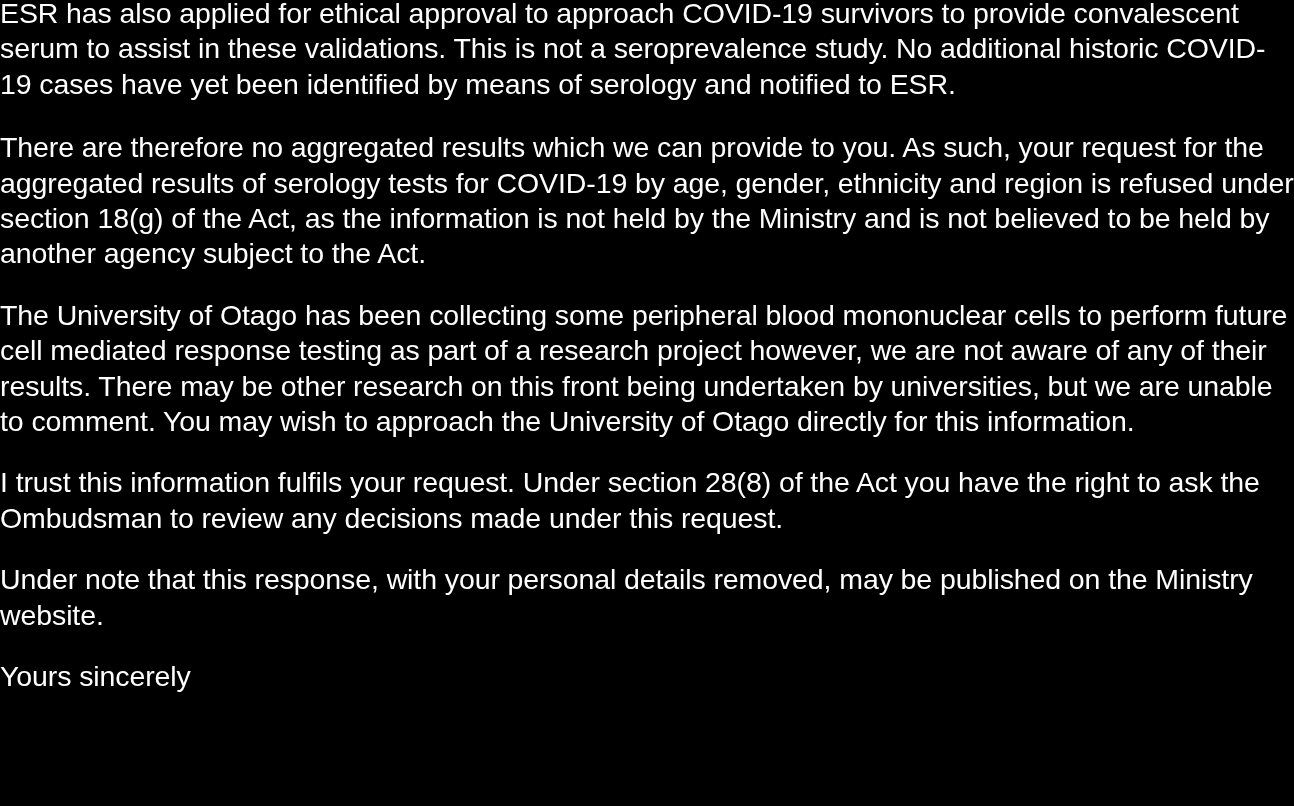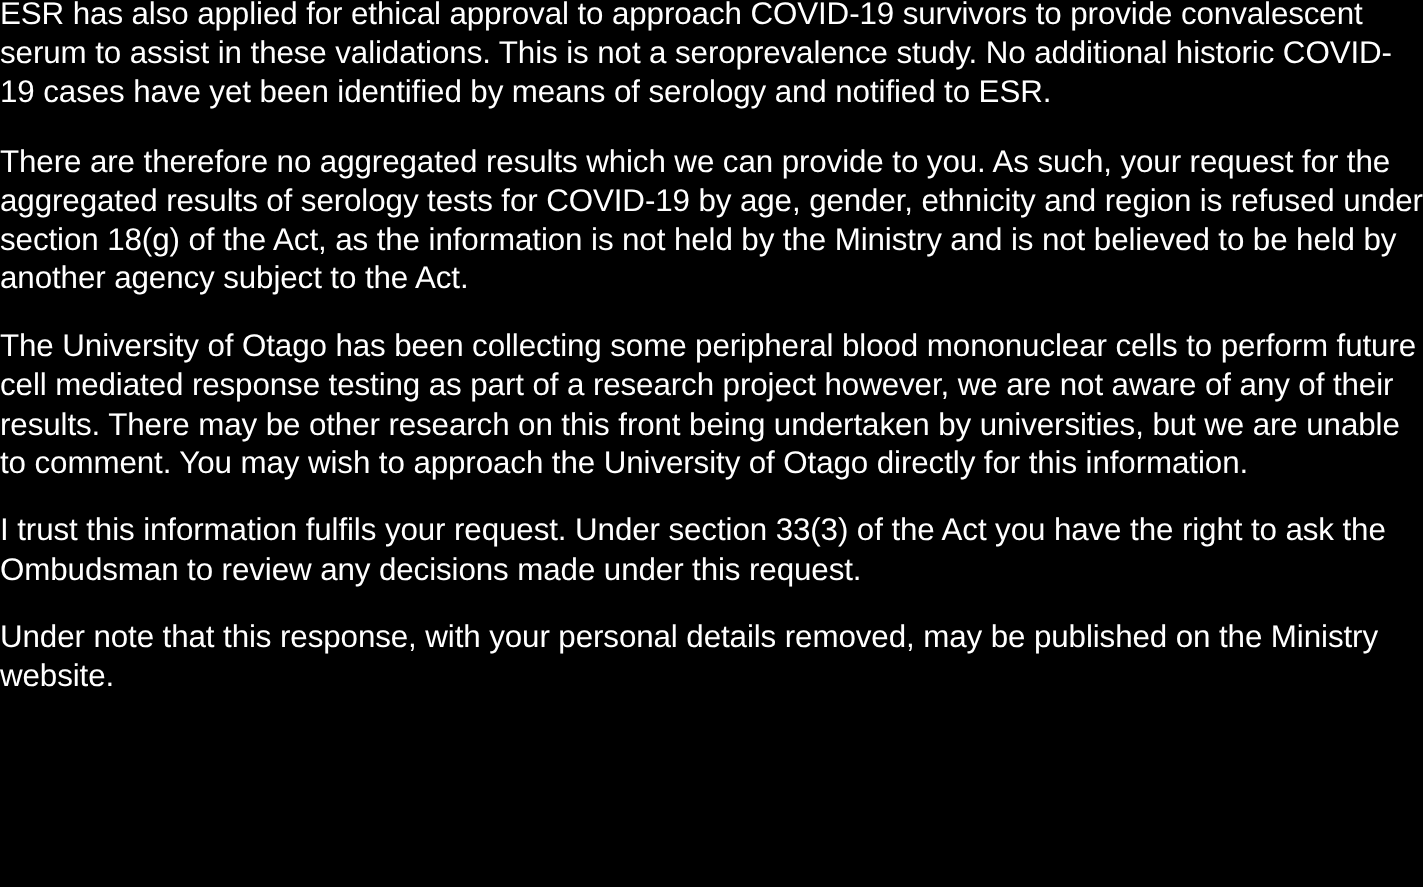--- a/index.html
+++ b/index.html
@@ -51,22 +51,23 @@
   <div class="gap"></div>
 
   <p class="para">There are therefore no aggregated results which we can provide to you. As such, your request for the aggregated results of serology tests for COVID-19 by age, gender, ethnicity and region is refused under section 18(g) of the Act, as the information is not held by the Ministry and is not believed to be held by another agency subject to the Act.</p>
 
   <div class="gap-small"></div>
 
   <p class="para">The University of Otago has been collecting some peripheral blood mononuclear cells to perform future cell mediated response testing as part of a research project however, we are not aware of any of their results. There may be other research on this front being undertaken by universities, but we are unable to comment. You may wish to approach the University of Otago directly for this information.</p>
 
   <div class="gap-small"></div>
 
-  <p class="para">I trust this information fulfils your request. Under section 33(3) of the Act you have the right to ask the Ombudsman to review any decisions made under this request.</p>
+  <p class="para">I trust this information fulfils your request. Under section 28(8) of the Act you have the right to ask the Ombudsman to review any decisions made under this request.</p>
 
   <div class="gap-small"></div>
 
   <p class="para">Under note that this response, with your personal details removed, may be published on the Ministry website.</p>
 
   <div class="gap-small"></div>
 
+  <p class="para">Yours sincerely</p>
 
 </div>
 
 </body></html>

